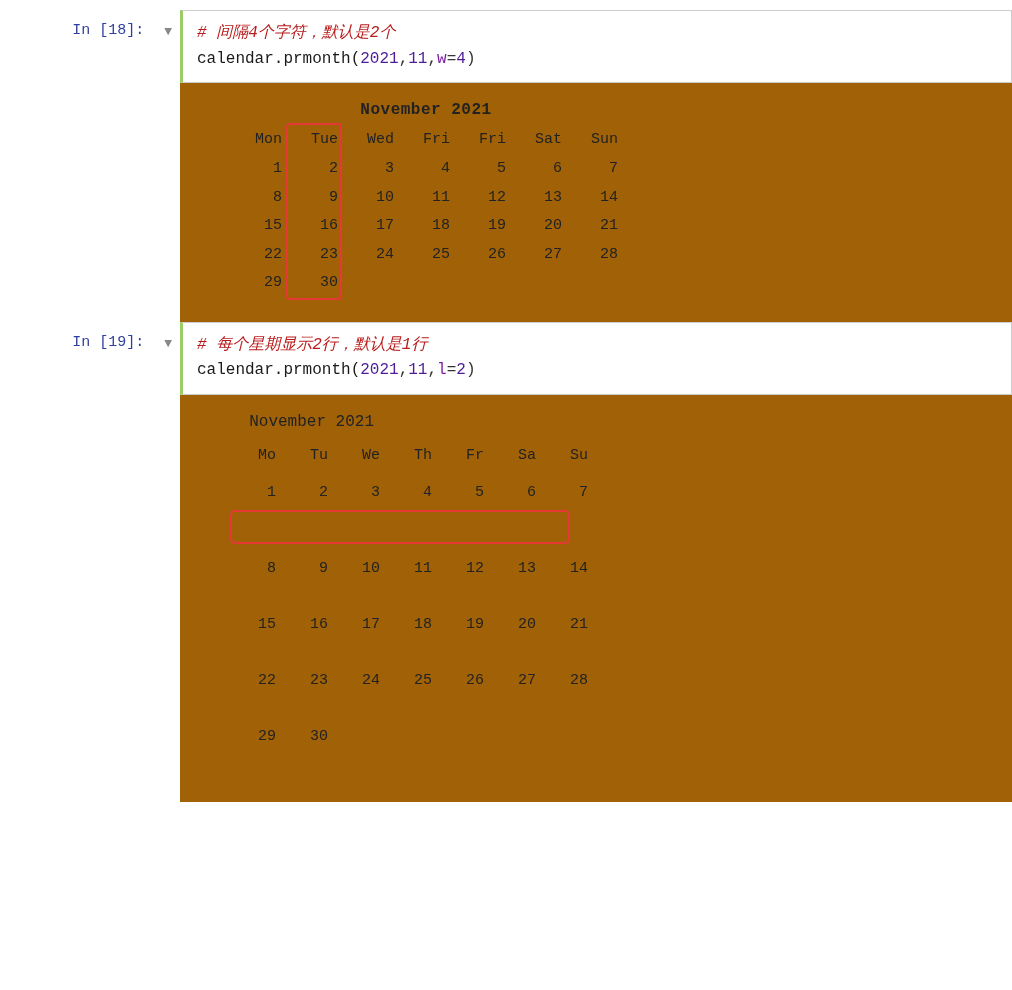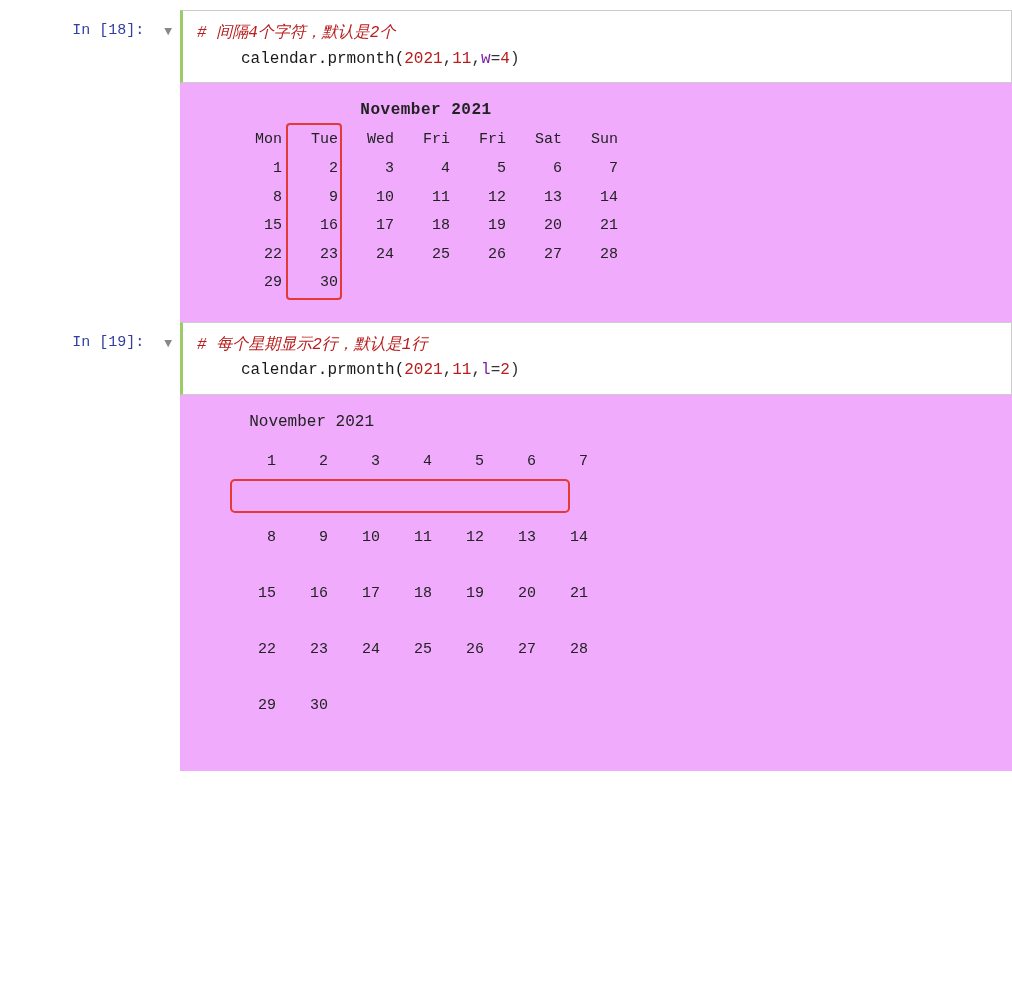--- a/index.html
+++ b/index.html
@@ -56,39 +56,38 @@
       line-height: 1.6;
     }
 
     .comment {
       color: #b91c1c;
       font-style: italic;
     }
 
     .func-name {
       color: #1a1a1a;
-      margin-left: 44px;
     }
 
     .num-green {
-      color: #b91c1c;
+      color: #4c1d95;
     }
 
     .kw-purple {
       color: #7b1fa2;
     }
 
     
     .output-area {
       margin-left: 180px;
       padding: 18px 30px 24px 50px;
       font-family: 'Courier New', Courier, monospace;
       font-size: 15px;
       color: #222;
-      background: #f0abfc;
+      background: #a16207;
     }
 
     .calendar-title {
       text-align: center;
       font-weight: bold;
       margin-bottom: 6px;
       font-size: 16px;
       letter-spacing: 0.5px;
     }
 
@@ -289,20 +288,29 @@
       </div>
     </div>
   </div>
 
   <div class="output-area">
     <div class="cal2">
       <div class="cal2-title">
         &nbsp;&nbsp;<span>November 2021</span>
       </div>
 
+      <div class="cal2-header">
+        <div class="cal2 header-cell" style="width:52px;text-align:right;padding-right:6px;">Mo</div>
+        <div class="cal2 header-cell" style="width:52px;text-align:right;padding-right:6px;">Tu</div>
+        <div class="cal2 header-cell" style="width:52px;text-align:right;padding-right:6px;">We</div>
+        <div class="cal2 header-cell" style="width:52px;text-align:right;padding-right:6px;">Th</div>
+        <div class="cal2 header-cell" style="width:52px;text-align:right;padding-right:6px;">Fr</div>
+        <div class="cal2 header-cell" style="width:52px;text-align:right;padding-right:6px;">Sa</div>
+        <div class="cal2 header-cell" style="width:52px;text-align:right;padding-right:6px;">Su</div>
+      </div>
 
       <div class="cal2-week-group">
         <div class="cal2-week">
           <div class="cal2 day-cell">1</div>
           <div class="cal2 day-cell">2</div>
           <div class="cal2 day-cell">3</div>
           <div class="cal2 day-cell">4</div>
           <div class="cal2 day-cell">5</div>
           <div class="cal2 day-cell">6</div>
           <div class="cal2 day-cell">7</div>

